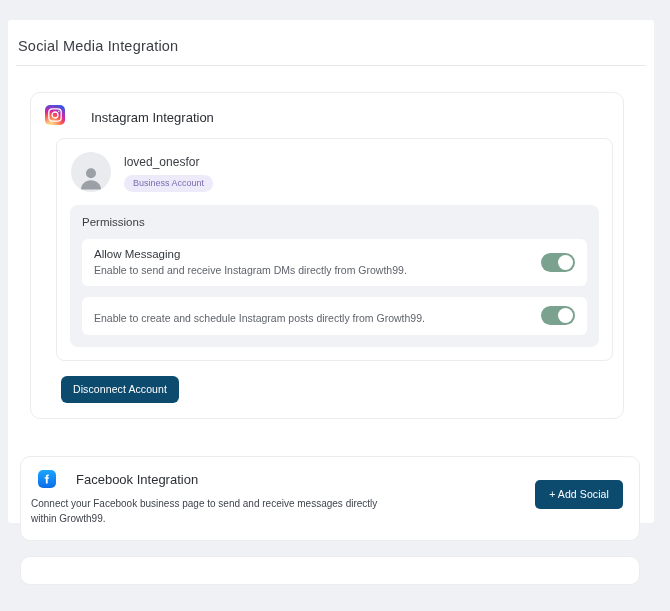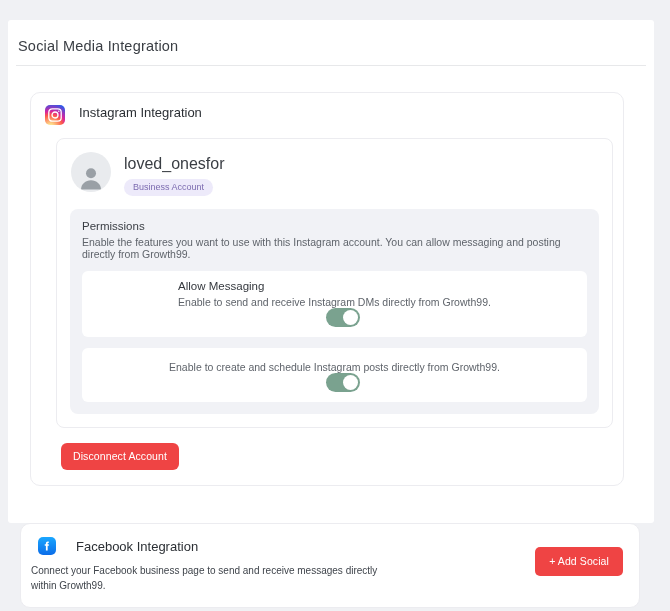--- a/index.html
+++ b/index.html
@@ -20,67 +20,67 @@
   }
   .divider { height:1px; background:#e7e8ea; margin:0 8px; }
 
   
   .card {
     background:#fff; border:1px solid #ececf0; border-radius:10px;
   }
 
   
   .card.instagram { margin:26px 30px 0 22px; padding:12px 14px 14px 14px; }
-  .card-header { display:flex; align-items:flex-start; gap:14px; }
+  .card-header { display:flex; align-items:flex-end; gap:26px; }
   .card-title { font-size:13px; color:#2b2f34; font-weight:500; }
 
   .ig-icon {
     width:20px; height:20px; border-radius:5px; position:relative; flex:0 0 auto;
     background:radial-gradient(circle at 28% 110%, #fdf497 0%, #fdf497 5%, #fd5949 45%, #d6249f 60%, #285aeb 92%);
   }
   .ig-icon svg { position:absolute; inset:3px; }
 
   .account-card {
     border:1px solid #ececf0; border-radius:8px;
     margin:13px 0 0 11px; padding:13px; width:557px;
   }
   .account-row { display:flex; align-items:flex-start; gap:13px; padding-left:1px; }
   .avatar {
     width:40px; height:40px; border-radius:50%; background:#e9ebee;
     display:flex; align-items:flex-end; justify-content:center; overflow:hidden; flex:0 0 auto;
   }
-  .username { font-size:16px; color:#3a3e44; margin-top:3px; }
+  .username { font-size:12px; color:#3a3e44; margin-top:3px; }
   .badge {
     display:inline-block; margin-top:6px; background:#edeafa; color:#7c6bb0;
     font-size:9px; padding:3px 9px 4px; border-radius:9px; font-weight:500;
   }
 
   .perm-box {
     background:#f1f2f6; border-radius:8px; margin-top:13px; padding:11px 12px 12px;
   }
   .perm-title { font-size:11.5px; color:#3a3e44; font-weight:500; }
   .perm-desc  { font-size:10.5px; color:#5f646b; margin-top:4px; }
 
   .toggle-row {
     background:#fff; border-radius:6px; margin-top:11px; padding:9px 12px 10px;
-    display:flex; align-items:center; justify-content:space-between;flex-direction:column;
+    display:flex; align-items:center; justify-content:space-between;
   }
   .toggle-label { font-size:11.5px; color:#34383e; font-weight:500; }
   .toggle-sub   { font-size:10.5px; color:#5f646b; margin-top:4px; }
   .toggle {
     width:34px; height:19px; border-radius:10px; background:#7aa28f;
     position:relative; flex:0 0 auto; margin-left:16px; cursor:pointer;
   }
   .toggle::after {
     content:""; position:absolute; top:2px; right:2px; width:15px; height:15px;
     border-radius:50%; background:#ffffff;
   }
 
   .btn-dark {
-    display:inline-block; background:#ef4444; color:#fff; border:none; cursor:pointer;
+    display:inline-block; background:#0c4a6e; color:#fff; border:none; cursor:pointer;
     font-size:10.5px; font-weight:500; border-radius:6px; padding:7px 12px 8px;
     font-family:inherit; letter-spacing:.1px;
   }
   .disconnect { margin:15px 0 1px 16px; }
 
   
   .card.small { margin:37px 14px 0 12px; padding:13px 16px 14px 10px; }
   .card.small.last { margin-top:15px; }
   .small-head { display:flex; align-items:center; gap:20px; padding-left:7px; }
   .small-body { display:flex; align-items:flex-start; justify-content:space-between; }
@@ -121,21 +121,20 @@
           </svg>
         </span>
         <div>
           <div class="username">loved_onesfor</div>
           <span class="badge">Business Account</span>
         </div>
       </div>
 
       <div class="perm-box">
         <div class="perm-title">Permissions</div>
-        <div class="perm-desc">Enable the features you want to use with this Instagram account. You can allow messaging and posting directly from Growth99.</div>
 
         <div class="toggle-row">
           <div>
             <div class="toggle-label">Allow Messaging</div>
             <div class="toggle-sub">Enable to send and receive Instagram DMs directly from Growth99.</div>
           </div>
           <span class="toggle"></span>
         </div>
 
         <div class="toggle-row">

